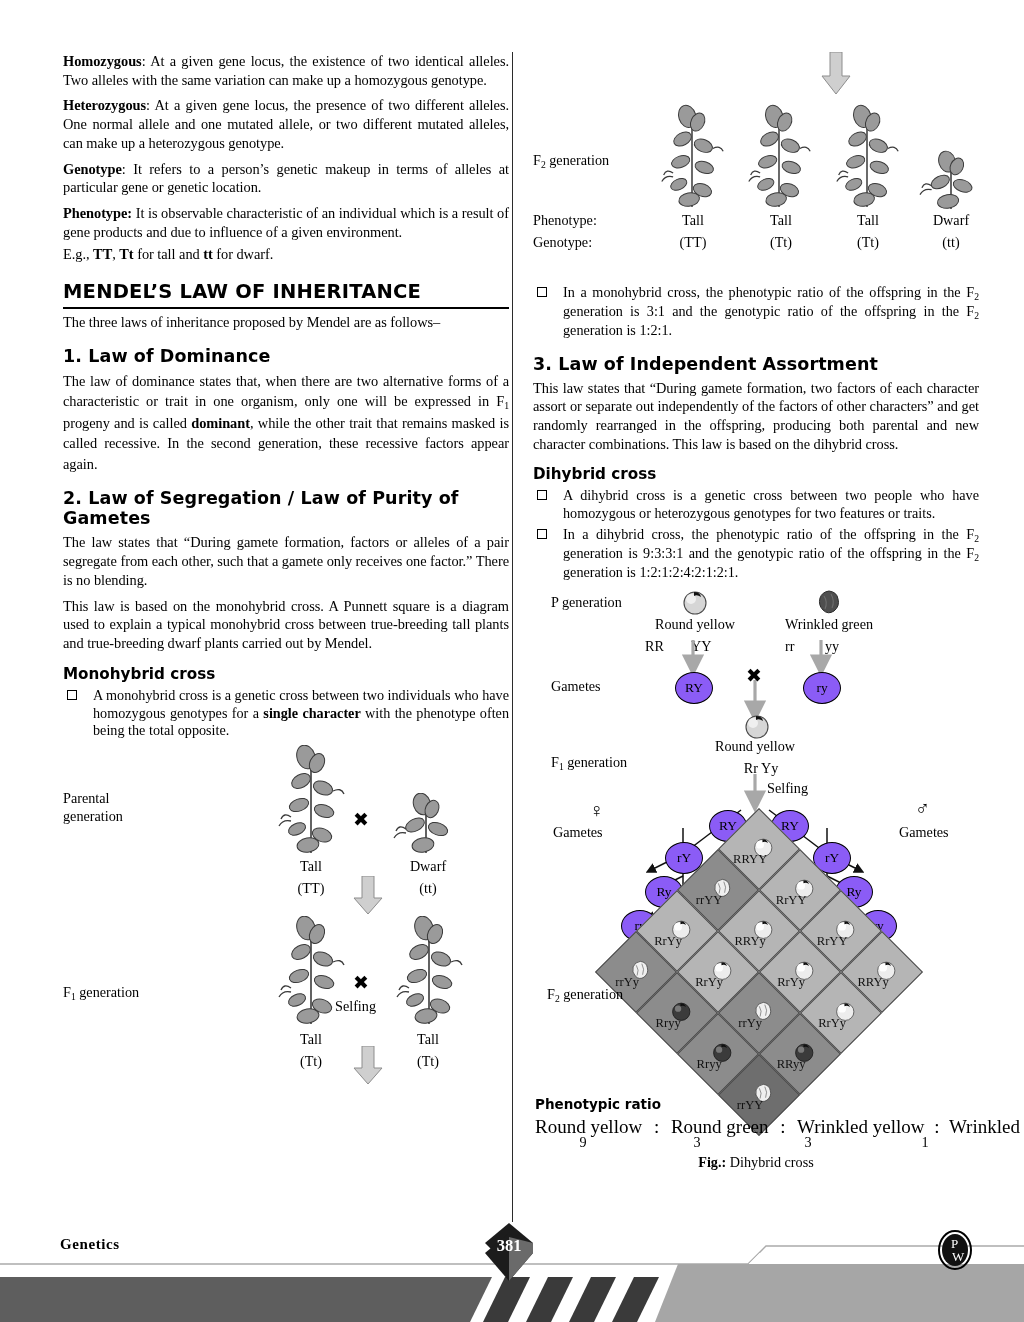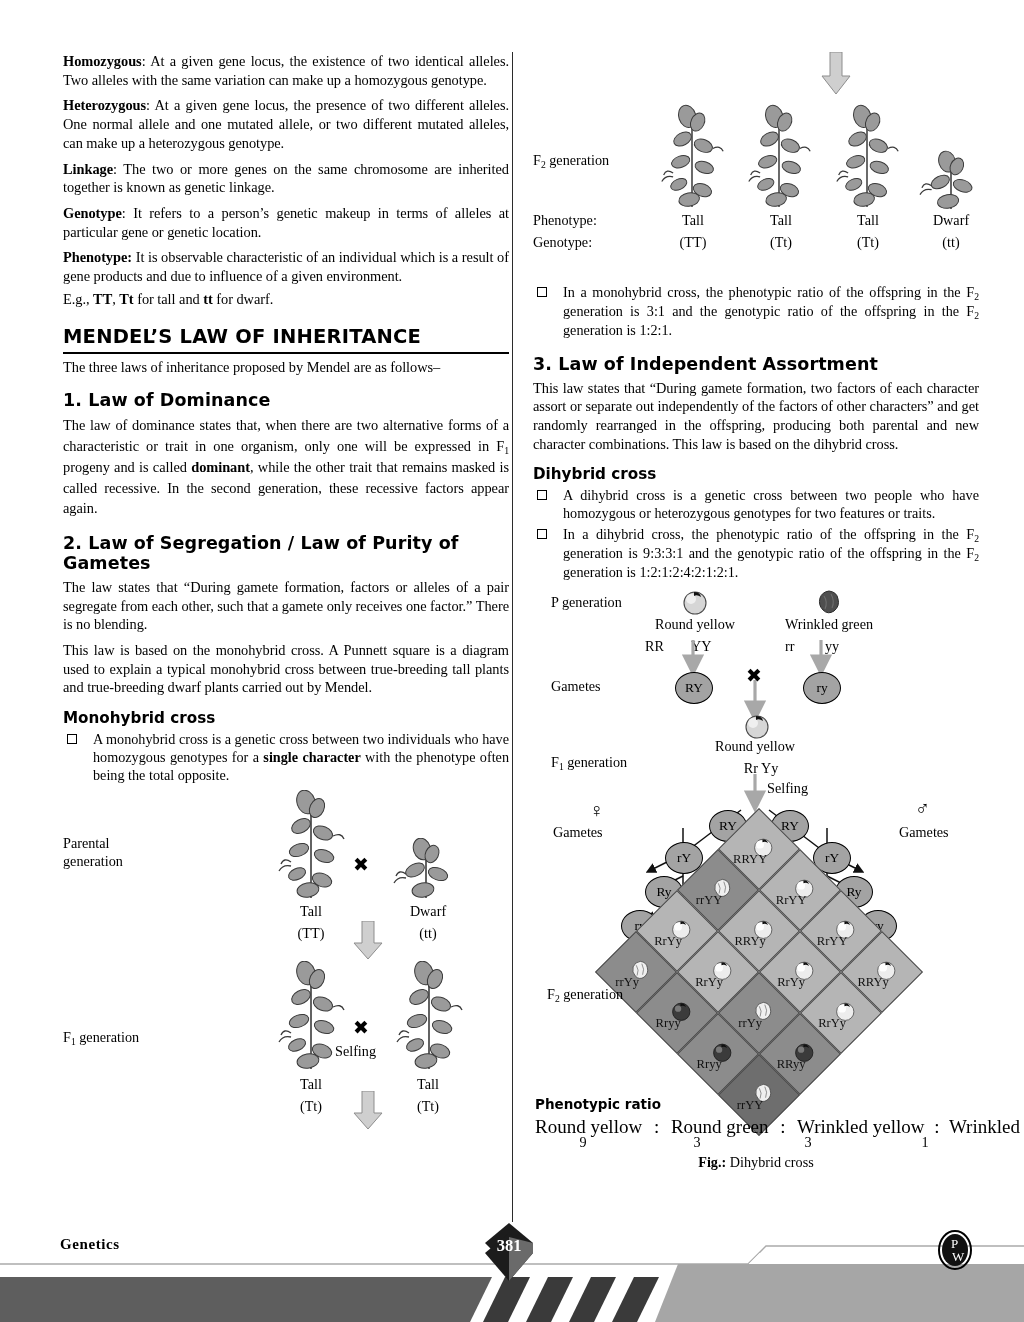--- a/index.html
+++ b/index.html
@@ -88,21 +88,21 @@
   .dnarrow { position:absolute; }
 
   
   .fig-f2 { position:relative; height:232px; }
 
   
   .fig-dihybrid { position:relative; height:555px; }
   .circ {
     position:absolute;
     border:1.8px solid #000; border-radius:50%;
-    background:#a3a3a3;
+    background:#8b5cf6;
     display:flex; align-items:center; justify-content:center;
     font-size:13.4px; font-family:"Liberation Serif",serif;
   }
   .seed { position:absolute; }
 
   
   .punnett { position:absolute; }
   .pcell {
     position:absolute;
     width:58px; height:58px;
@@ -160,21 +160,20 @@
 <div class="page">
 
   <div class="col-divider"></div>
 
   <div class="col col-left">
 
     <p class="body"><b>Homozygous</b><span>: </span><span>At a given gene locus, the existence of two identical alleles. Two alleles with the same variation can make up a homozygous genotype.</span></p>
 
     <p class="body"><b>Heterozygous</b><span>: </span><span>At a given gene locus, the presence of two different alleles. One normal allele and one mutated allele, or two different mutated alleles, can make up a heterozygous genotype.</span></p>
 
-    <p class="body"><b>Linkage</b><span>: </span><span>The two or more genes on the same chromosome are inherited together is known as genetic linkage.</span></p>
 
     <p class="body"><b>Genotype</b><span>: </span><span>It refers to a person’s genetic makeup in terms of alleles at particular gene or genetic location.</span></p>
 
     <p class="body tight"><b>Phenotype:</b><span> </span><span>It is observable characteristic of an individual which is a result of gene products and due to influence of a given environment.</span></p>
 
     <p class="body"><span>E.g., </span><b>TT</b><span>, </span><b>Tt</b><span> for tall and </span><b>tt</b><span> for dwarf.</span></p>
 
     <h1 class="section-head">MENDEL’S LAW OF INHERITANCE</h1>
 
     <p class="body">The three laws of inheritance proposed by Mendel are as follows–</p>

